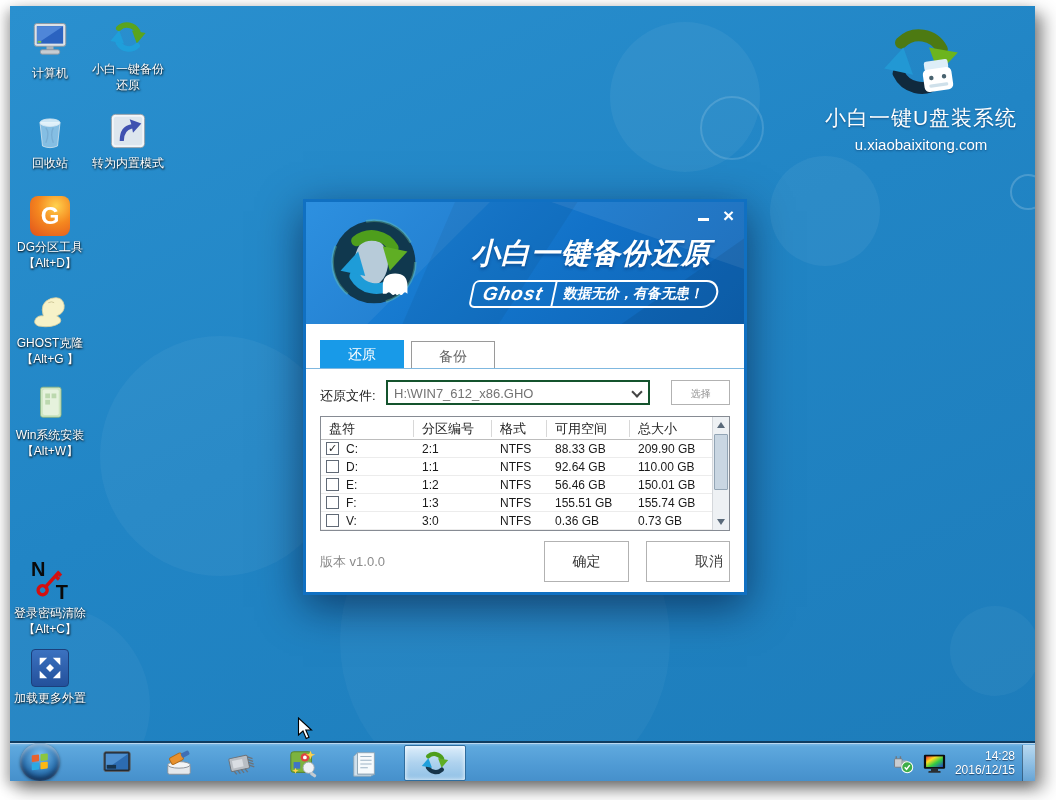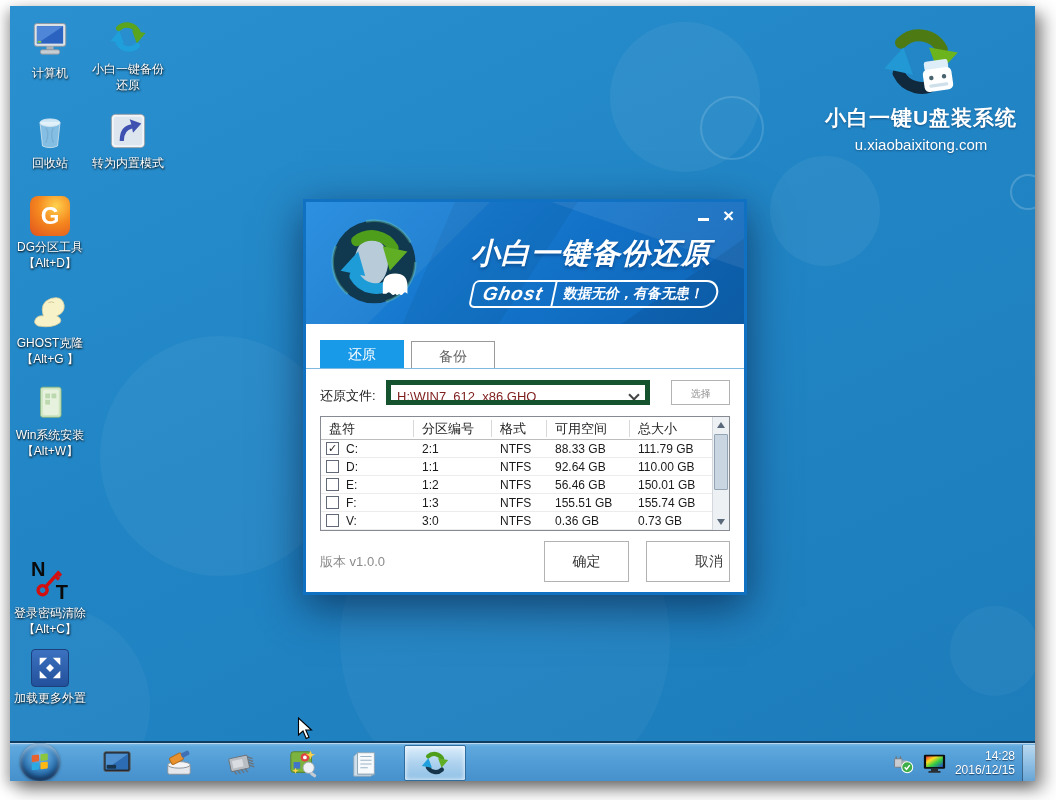--- a/index.html
+++ b/index.html
@@ -16,21 +16,21 @@
   
   .dicon{position:absolute;width:96px;display:flex;flex-direction:column;align-items:center;cursor:default;}
   .dicon .ic{width:42px;height:42px;display:flex;align-items:center;justify-content:center;}
   .dicon .lbl{margin-top:3px;text-align:center;font-size:12px;line-height:16px;color:#fff;
     text-shadow:0 1px 2px rgba(0,0,0,.75),1px 1px 2px rgba(0,0,0,.55);}
   .dicon .lbl span{display:block;}
 
   
   .brand{position:absolute;left:795px;top:16px;width:232px;text-align:center;color:#fff;}
   .brand .bicon{width:80px;height:80px;margin:0 auto;}
-  .brand .btit{margin-top:2px;font-size:21px;font-weight:bold;letter-spacing:1px;
+  .brand .btit{margin-top:2px;font-size:21px;font-weight:normal;letter-spacing:1px;
     text-shadow:0 1px 2px rgba(0,30,70,.5);}
   .brand .burl{margin-top:4px;font-size:15px;text-shadow:0 1px 2px rgba(0,30,70,.5);}
 
   
   .dialog{position:absolute;left:293px;top:193px;width:444px;background:#fff;
     border:3px solid #1070c2;box-shadow:0 12px 40px rgba(0,10,40,.55);}
   .banner{position:relative;height:122px;overflow:hidden;
     background:linear-gradient(135deg,#2089de 0%,#1272c8 55%,#0e63b4 100%);}
   .shard{position:absolute;inset:0;}
   .shard.s1{background:rgba(255,255,255,.06);clip-path:polygon(0 0,42% 0,14% 100%,0 100%);}
@@ -54,22 +54,22 @@
   .tabstrip{height:45px;display:flex;align-items:flex-end;padding-left:14px;
     border-bottom:1px solid #7fb8e0;background:#fff;}
   .tab{width:84px;height:28px;line-height:28px;text-align:center;font-size:14px;cursor:pointer;}
   .tab.active{background:#189ae8;color:#fff;}
   .tab.inactive{border:1px solid #9a9a9a;border-bottom:none;color:#666;margin-left:7px;
     height:27px;background:#fff;}
 
   .dbody{padding:0 14px 10px 14px;}
   .filerow{margin-top:11px;display:flex;align-items:flex-end;}
   .flabel{font-size:13px;color:#222;width:66px;flex:none;}
-  .combo{width:272px;height:25px;border:5px solid #14532d;position:relative;background:#fff;
-    font-size:13px;color:#7f1d1d;line-height:23px;padding:0 22px 0 6px;white-space:nowrap;
+  .combo{width:272px;height:25px;border:2px solid #14532d;position:relative;background:#fff;
+    font-size:13px;color:#737373;line-height:23px;padding:0 22px 0 6px;white-space:nowrap;
     overflow:hidden;cursor:pointer;}
   .caret{position:absolute;right:7px;top:6px;width:8px;height:8px;border-left:2px solid #444;
     border-bottom:2px solid #444;transform:rotate(-45deg);}
   .btn{background:#fff;border:1px solid #b2b2b2;text-align:center;cursor:pointer;
     font-family:inherit;}
   .selbtn{width:60px;height:25px;margin-left:21px;font-size:10px;color:#8f8f8f;line-height:23px;}
 
   .ptable{margin-top:11px;border:1px solid #868b93;height:115px;position:relative;
     font-size:12px;color:#1a1a1a;background:#fff;}
   .thead{display:flex;height:23px;align-items:center;border-bottom:1px solid #bdbdbd;
@@ -347,21 +347,21 @@
         </div>
 
         <div class="trow">
           <div class="c1 drivecell">
               <span class="cbx">✓</span>
               <span class="dletter">C:</span>
             </div>
           <div class="td c2">2:1</div>
           <div class="td c3">NTFS</div>
           <div class="td c4">88.33 GB</div>
-          <div class="td c5">111.79 GB</div>
+          <div class="td c5">209.90 GB</div>
         </div>
         <div class="trow">
           <div class="c1 drivecell">
               <span class="cbx"></span>
               <span class="dletter">D:</span>
             </div>
           <div class="td c2">1:1</div>
           <div class="td c3">NTFS</div>
           <div class="td c4">92.64 GB</div>
           <div class="td c5">110.00 GB</div>

